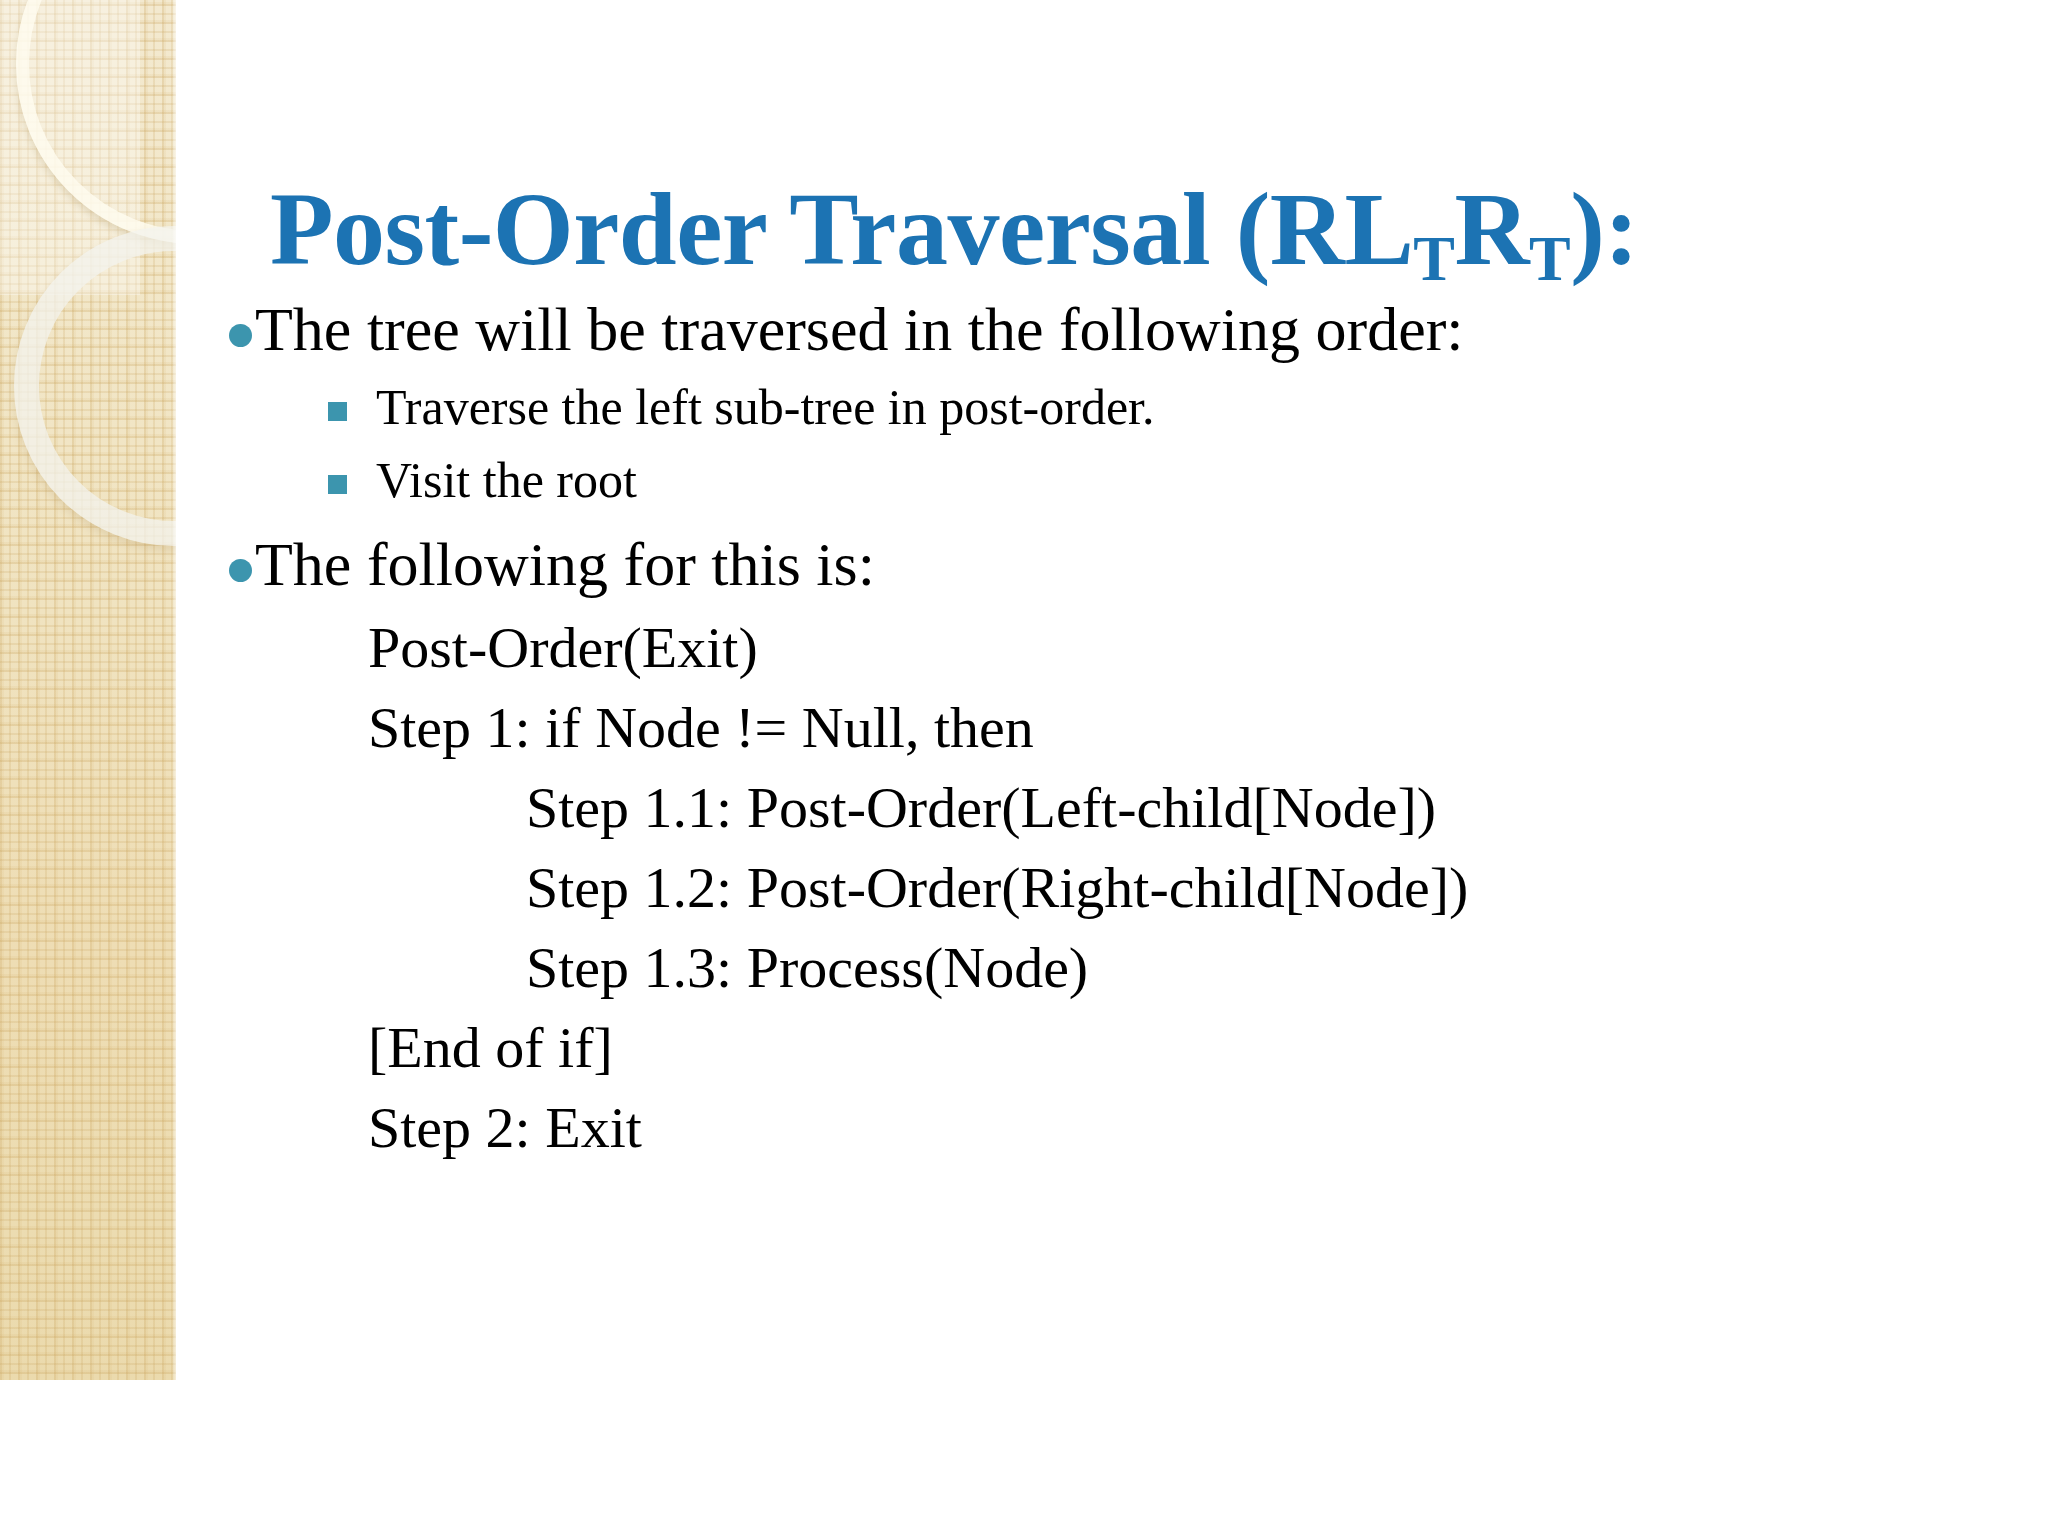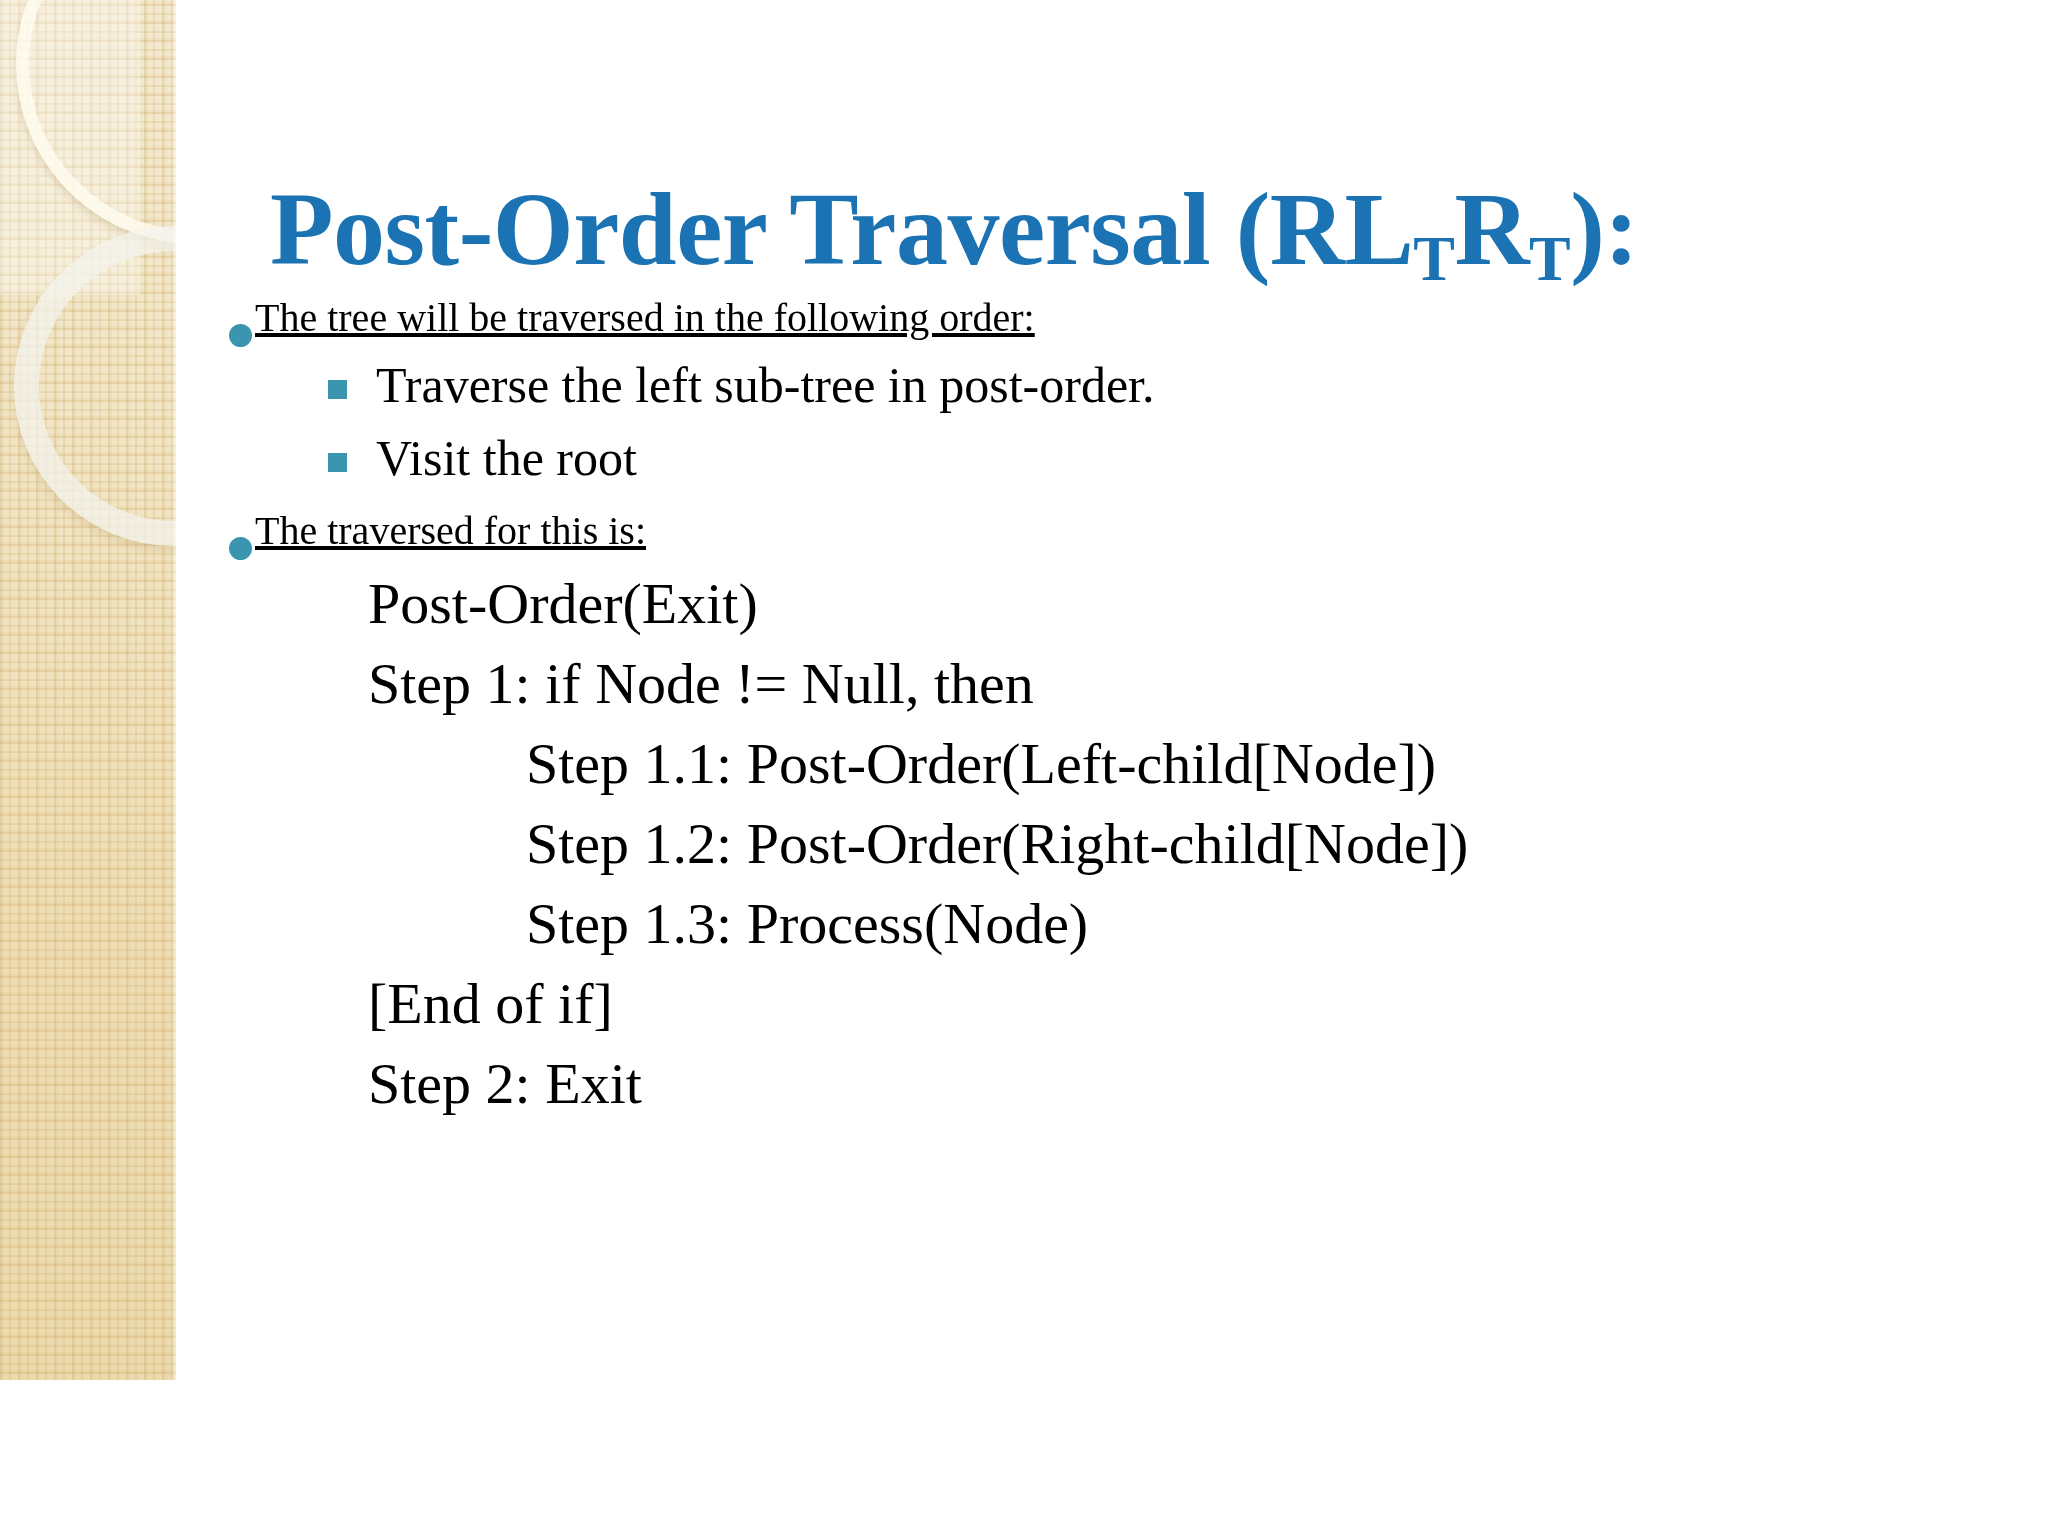--- a/index.html
+++ b/index.html
@@ -128,26 +128,25 @@
   #body {
     position: absolute;
     left: 176px;
     top: 298px;
     width: 1872px;
   }
 
   .lvl1 {
     position: relative;
     padding-left: 79px;
-    font-size: 40px;
+    font-size: 62px;
     line-height: 1.00;
     color: #000000;
     margin: 0 0 10px 0;
     white-space: nowrap;
-    text-decoration: underline;
   }
   .lvl1 .bullet-dot {
     position: absolute;
     left: 53px;
     top: 26px;
     width: 23px;
     height: 23px;
     border-radius: 50%;
     background: #3C95AE;
   }
@@ -218,21 +217,21 @@
         <span class="bullet-sq"></span>
       </p>
       <p class="lvl2">
         <span class="bullet-sq"></span>
         <span>Visit the root</span>
       </p>
     </div>
 
     <p class="lvl1" id="algo-intro">
       <span class="bullet-dot"></span>
-      <span>The traversed for this is:</span>
+      <span>The following for this is:</span>
     </p>
 
     <div id="algo">
       <p class="algo-line ind-1">Post-Order(Exit)</p>
       <p class="algo-line ind-1">Step 1: if Node != Null, then</p>
       <p class="algo-line ind-2">Step 1.1: Post-Order(Left-child[Node])</p>
       <p class="algo-line ind-2">Step 1.2: Post-Order(Right-child[Node])</p>
       <p class="algo-line ind-2">Step 1.3: Process(Node)</p>
       <p class="algo-line ind-1">[End of if]</p>
       <p class="algo-line ind-1">Step 2: Exit</p>

